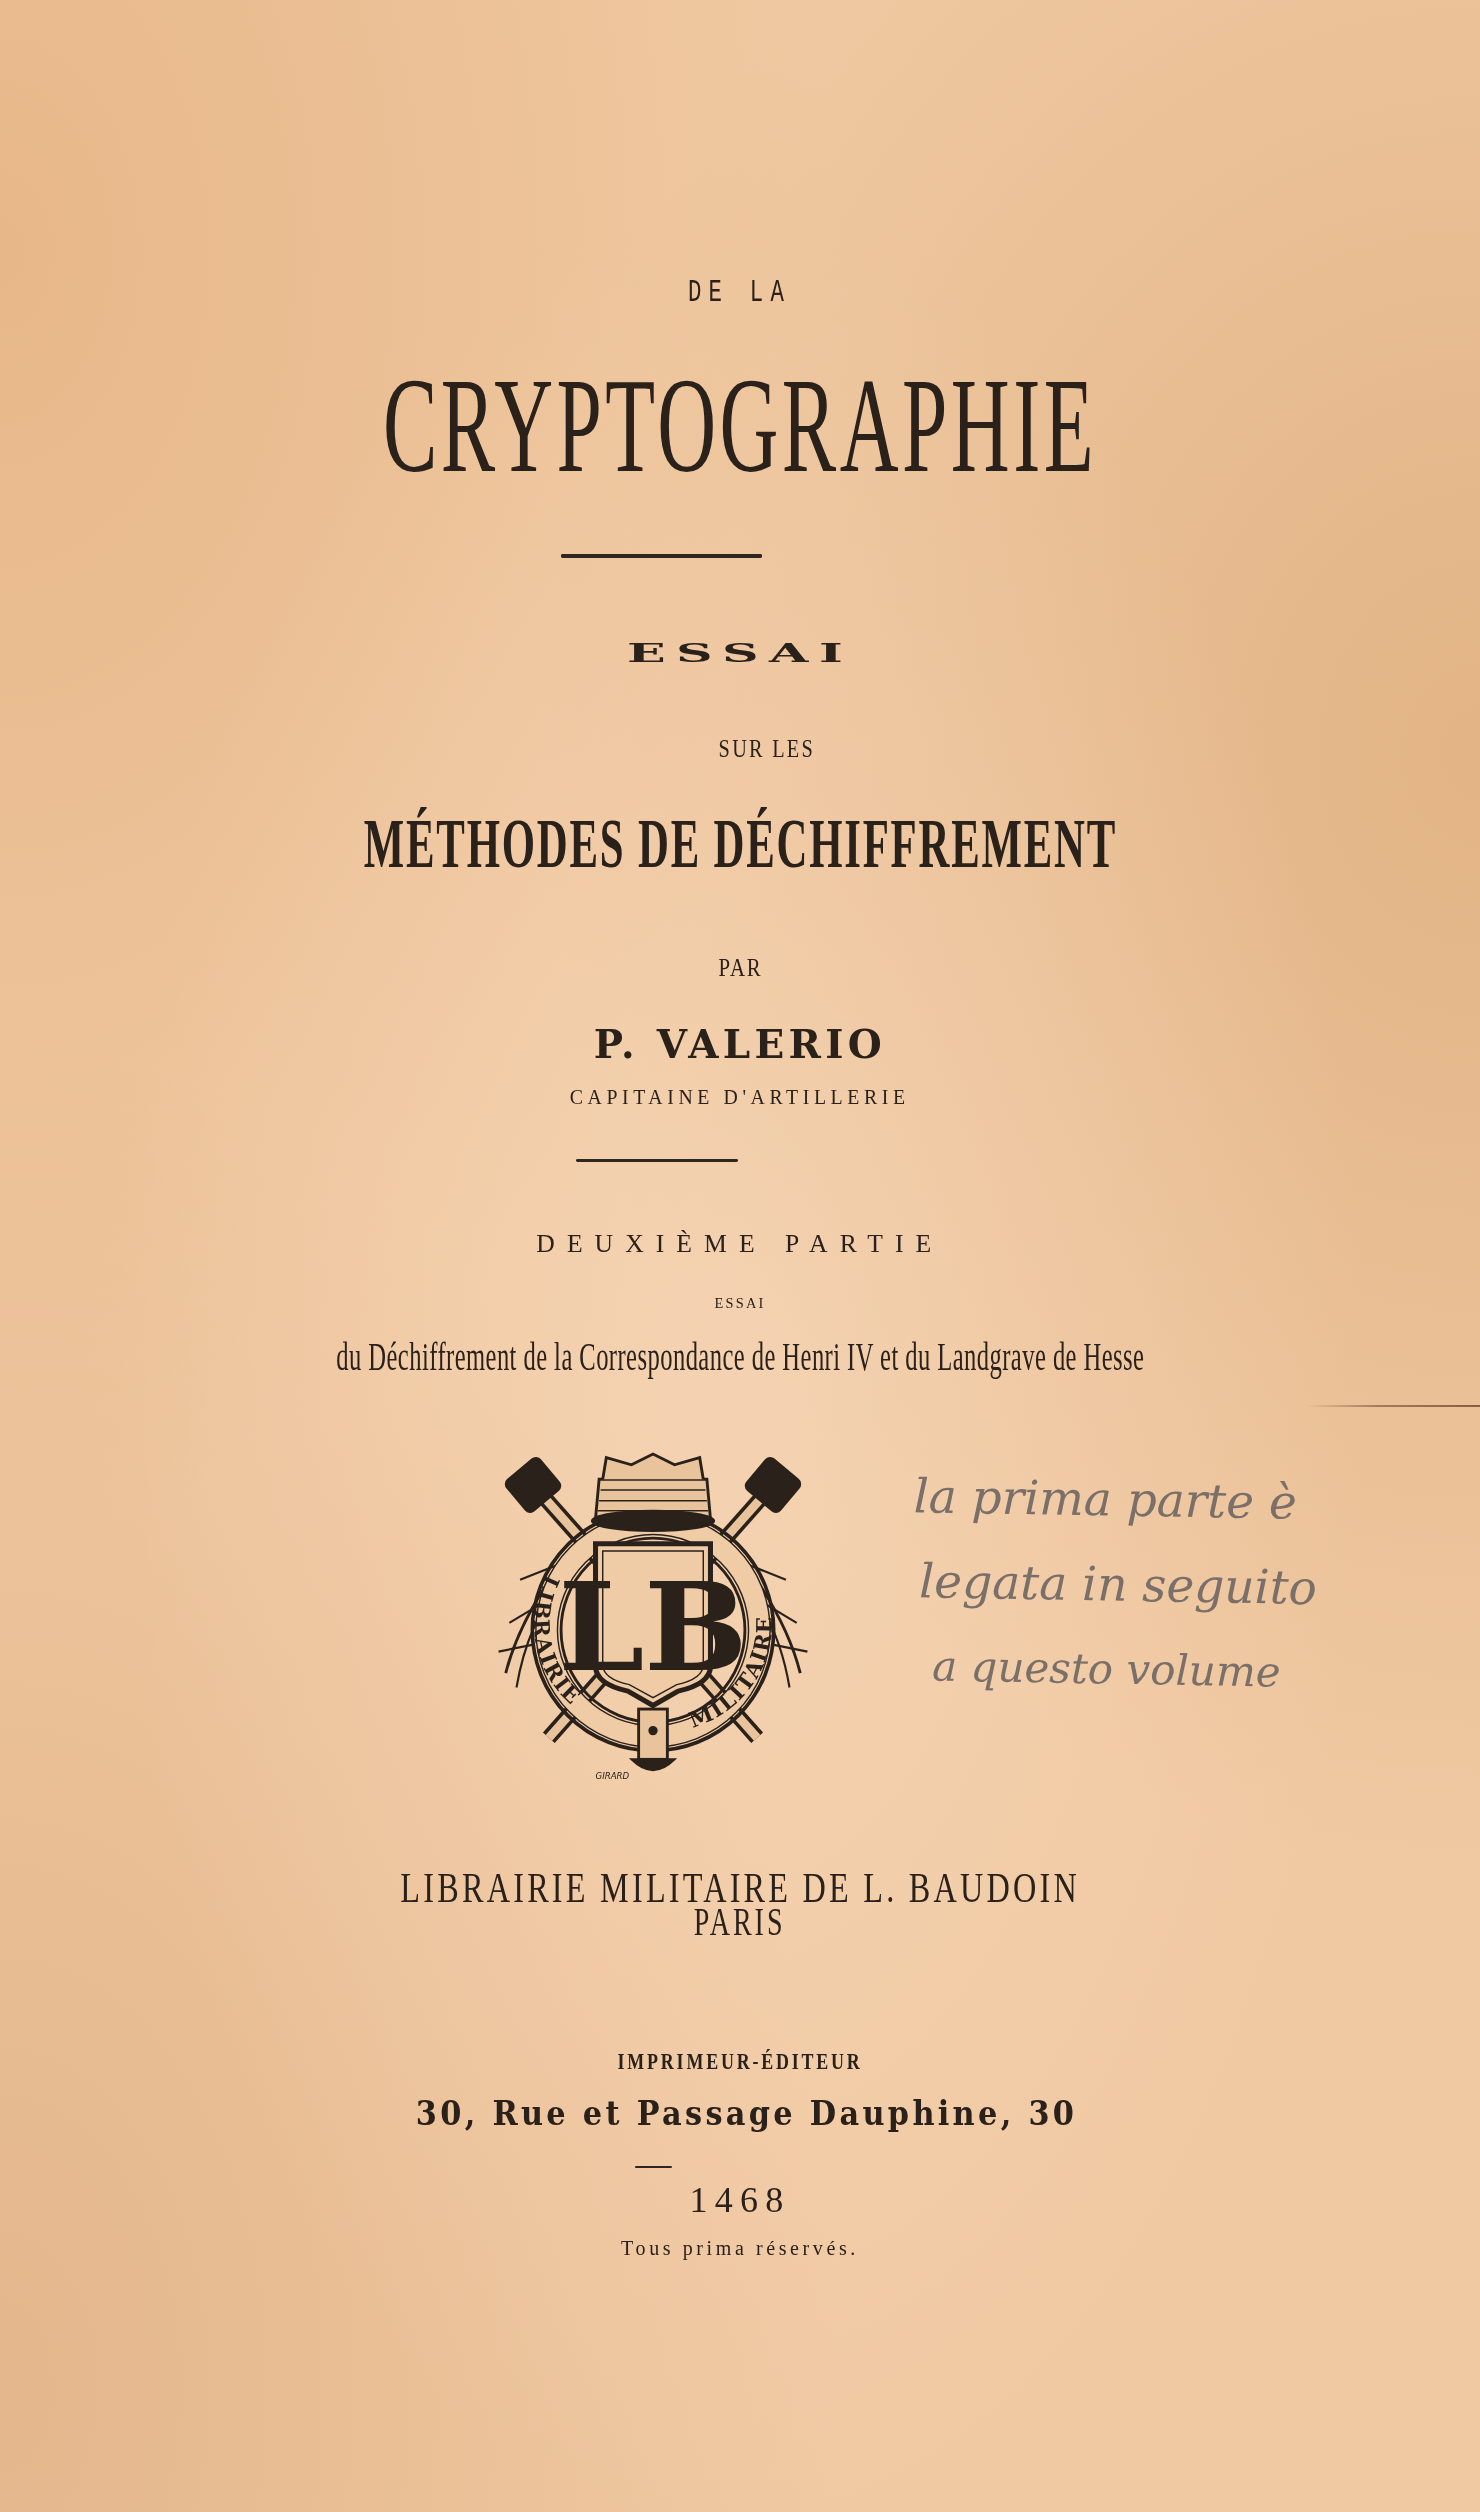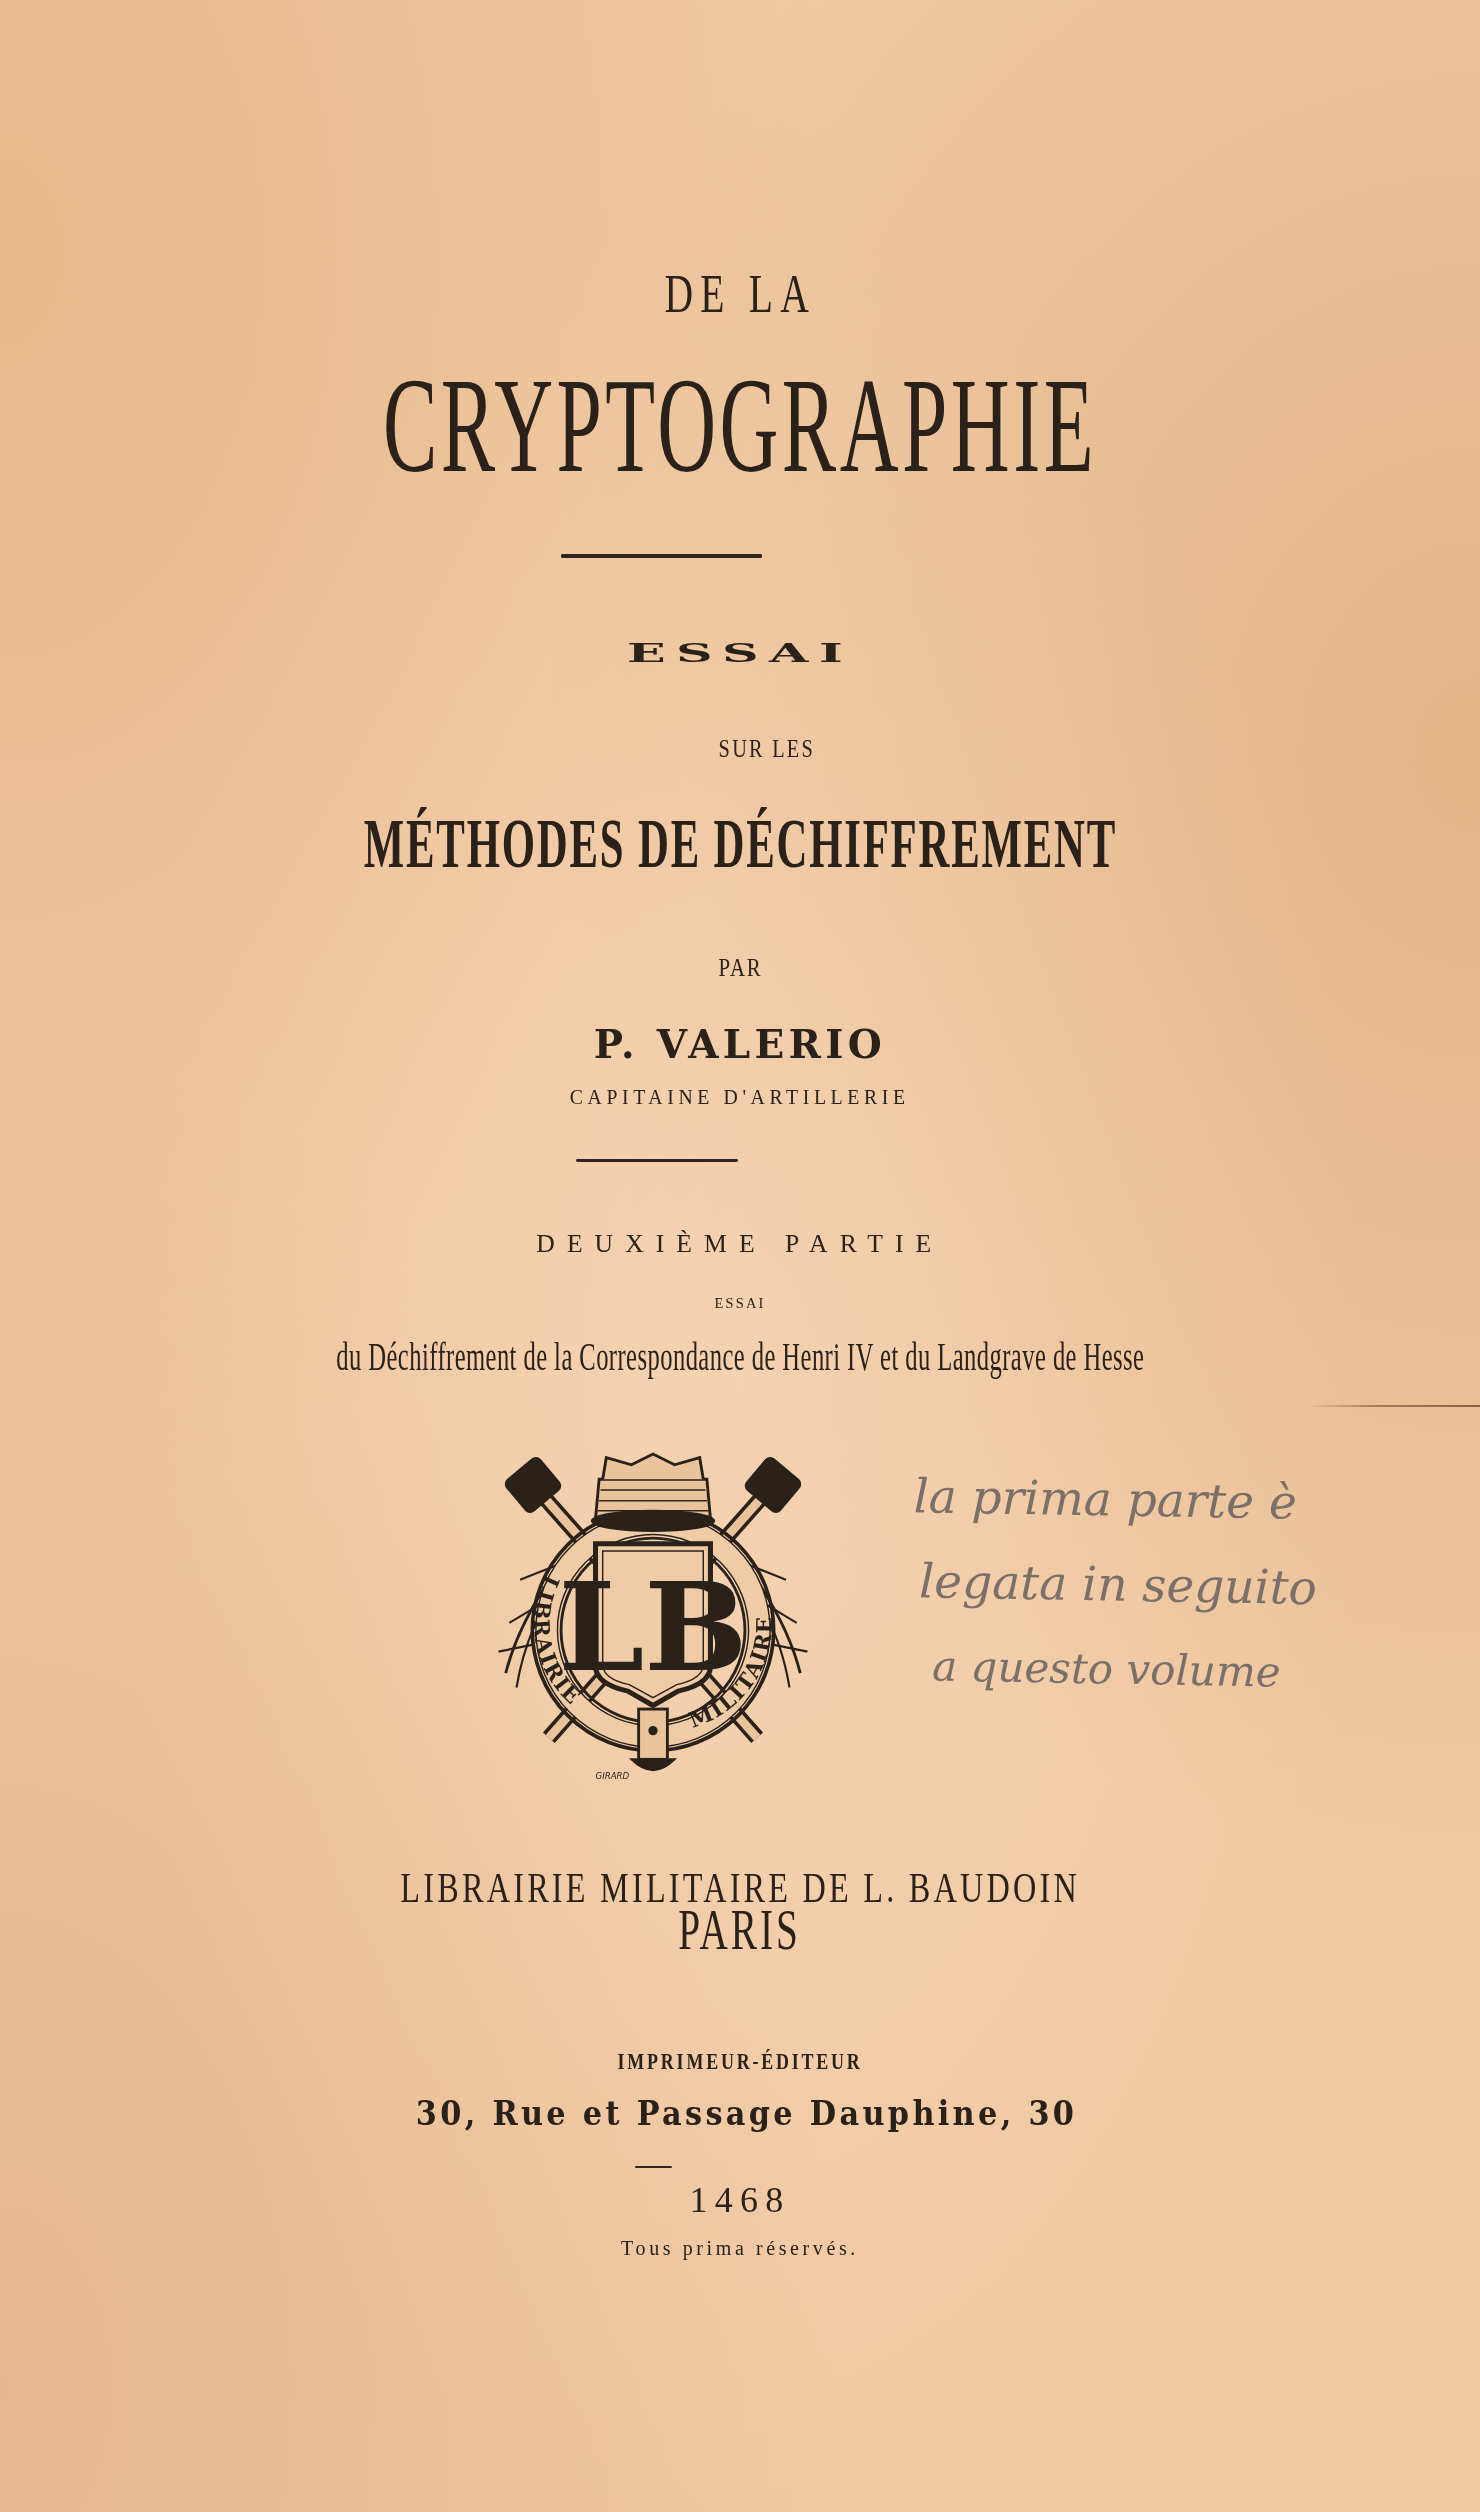--- a/index.html
+++ b/index.html
@@ -11,21 +11,21 @@
       radial-gradient(ellipse at 0% 10%, rgba(215,150,90,0.35) 0%, rgba(215,150,90,0) 40%),
       radial-gradient(ellipse at 0% 95%, rgba(200,140,90,0.30) 0%, rgba(200,140,90,0) 40%),
       #f0c9a2;
     font-family: "Liberation Serif", "DejaVu Serif", serif;
     color: #2a211b;
   }
   .page { position: absolute; inset: 0; }
   .ln { position: absolute; left: 0; width: 100%; text-align: center; white-space: nowrap; line-height: 1; }
   .cond { display: inline-block; transform-origin: center; }
 
-  .de-la { top: 266px; font-size: 55px; letter-spacing: 10px; }
+  .de-la { top: 277px; font-size: 31px; letter-spacing: 10px; font-family: Liberation Mono, monospace; }
   .de-la .cond { transform: scaleX(0.72); }
 
   .main-title { top: 357px; font-size: 136px; letter-spacing: 5.7px; font-weight: normal; }
   .main-title .cond { transform: scaleX(0.60); }
 
   .rule { position: absolute; height: 3.6px; background: #2f2620; border-radius: 1.4px; }
   .rule-1 { top: 554px; left: 561px; width: 201px; }
   .rule-2 { top: 1159px; left: 576px; width: 162px; height: 2.9px; }
   .rule-3 { top: 2166px; left: 635px; width: 37px; height: 2.2px; }
 
@@ -60,21 +60,21 @@
   .note {
     position: absolute; left: 912px; top: 1457px; width: 445px; height: 273px;
     font-family: "DejaVu Serif", serif; font-style: italic; color: #7a6f69;
     font-size: 47px; line-height: 85px; transform: rotate(1deg);
   }
   .note div { white-space: nowrap; }
   .note .l1 { padding-left: 0; }
   .note .l2 { padding-left: 7.2px; }
   .note .l3 { padding-left: 21.5px; font-size: 42px; }
 
-  .paris { top: 1902px; font-size: 56px; letter-spacing: 4.3px; }
+  .paris { top: 1902px; font-size: 40px; letter-spacing: 4.3px; }
   .paris .cond { transform: scaleX(0.7); }
 
   .publisher { top: 1866px; font-size: 43px; letter-spacing: 4.3px; }
   .publisher .cond { transform: scaleX(0.75); }
 
   .printer { top: 2050px; font-size: 23px; letter-spacing: 3.6px; font-weight: bold; }
   .printer .cond { transform: scaleX(0.78); }
 
   .address { top: 2097px; font-size: 33px; letter-spacing: 3.6px; font-weight: bold; font-family: "DejaVu Serif", serif; margin-left: 7px; }
   .address .cond { transform: scaleX(0.92); }

